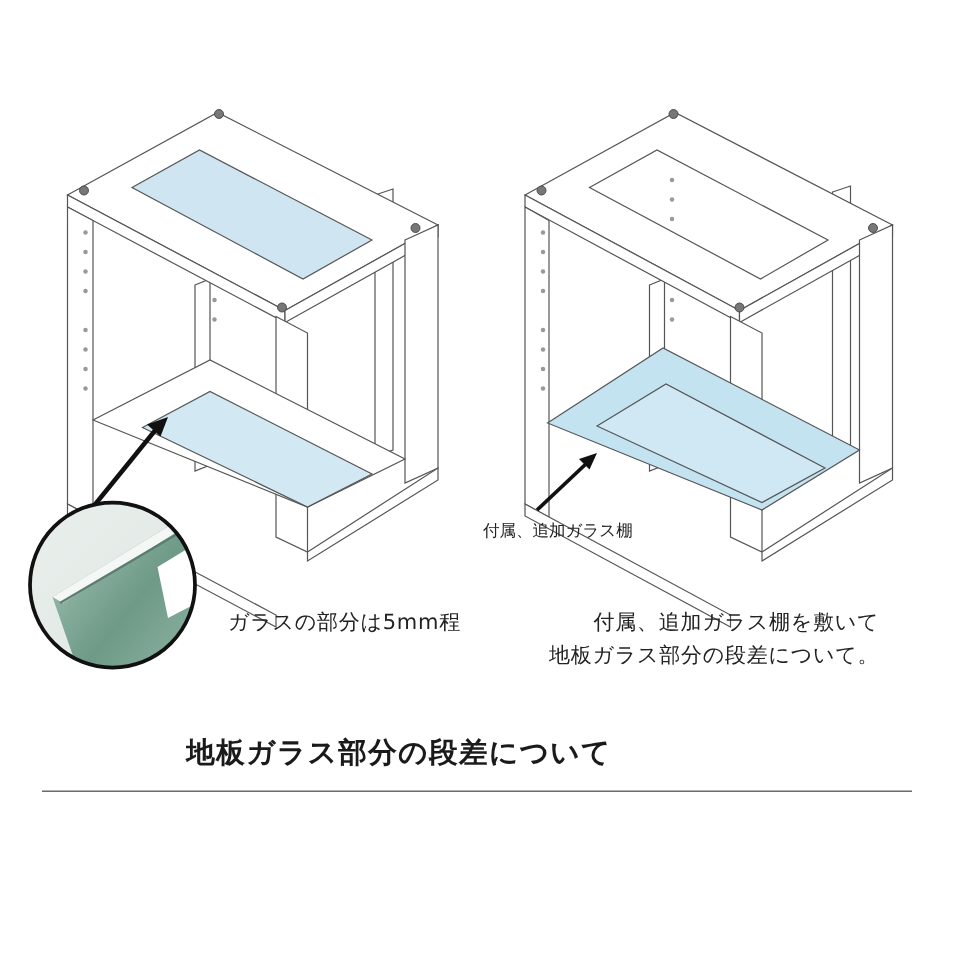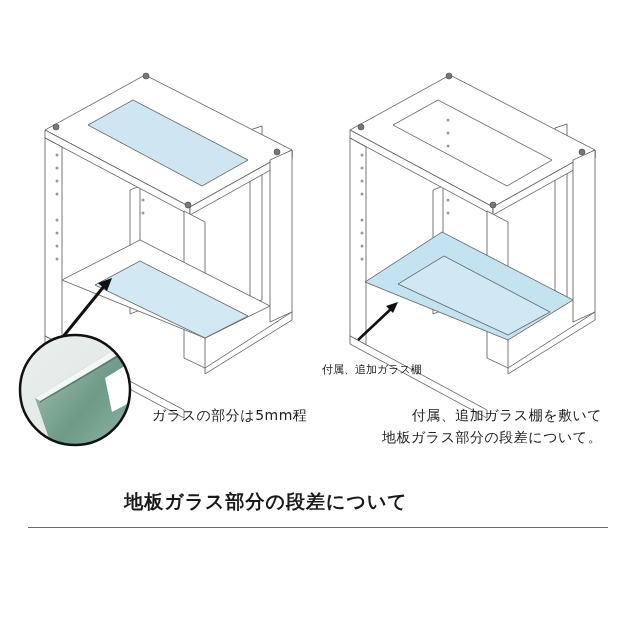--- a/index.html
+++ b/index.html
@@ -1,22 +1,22 @@
 <!DOCTYPE html>
 <html><head>
 <meta charset="utf-8">
 <style>
   html, body { margin:0; padding:0; background:#ffffff; }
   body { width:640px; height:640px; position:relative; overflow:hidden;
          font-family: "DejaVu Sans", "Liberation Sans", sans-serif; color:#222; }
   .illus { position:absolute; top:0; left:0; width:640px; height:480px; }
   .caption { position:absolute; font-size:14px; line-height:22px; color:#222; letter-spacing:0.5px;text-align:right; }
   .cap-left { left:152px; top:404px; }
-  .cap-right { left:366px; top:404px;margin-left:16px; }
-  .small-label { position:absolute; left:322px; top:362px; font-size:11px; color:#222;text-align:right; }
+  .cap-right { left:366px; top:404px; }
+  .small-label { position:absolute; left:322px; top:346px; font-size:11px; color:#222;text-align:right; }
   .section-title { position:absolute; left:0; width:532px; top:489px; text-align:center;
                    font-size:19px; font-weight:bold; color:#1a1a1a; letter-spacing:1px; }
   .divider { position:absolute; left:28px; width:580px; top:527px; height:1px; background:#6a6a6a; }
   .body-text { position:absolute; left:28px; top:538px; width:600px; font-size:15.5px;
                line-height:27px; color:#222; letter-spacing:0.6px; }
   .body-text div { white-space:nowrap; }
 </style>
 </head>
 <body>
 

